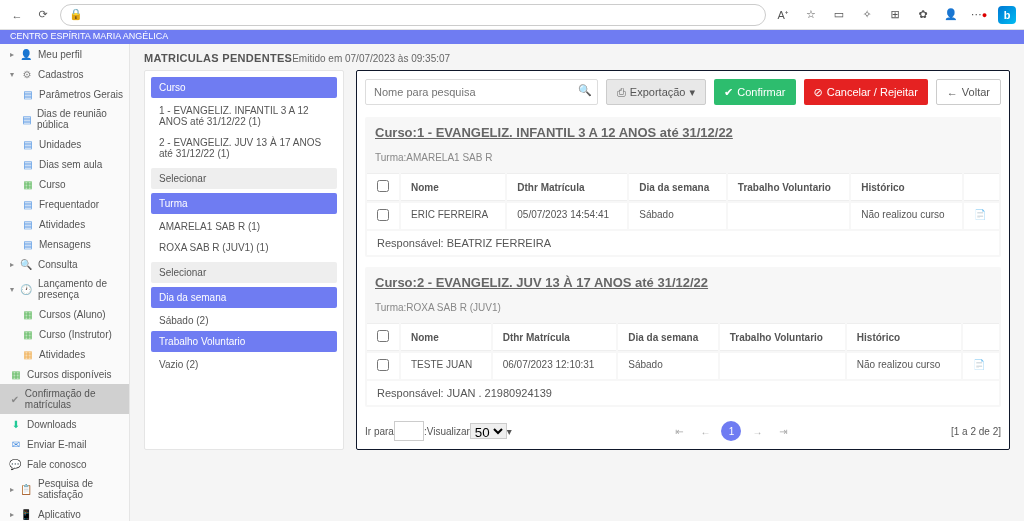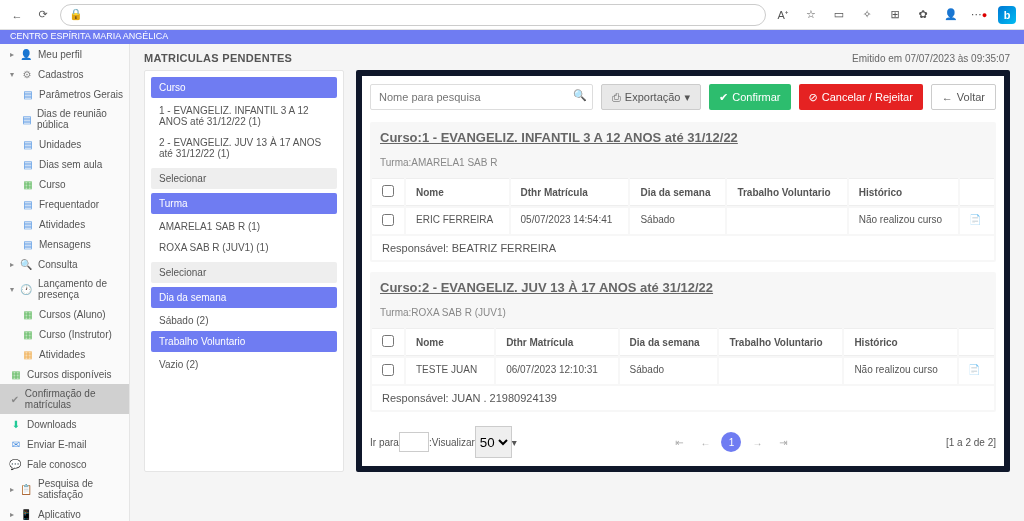--- a/index.html
+++ b/index.html
@@ -30,34 +30,34 @@
 .ico-blue { color:#4a90e2; }
 .ico-green { color:#5cb85c; }
 .ico-orange { color:#f0ad4e; }
 .ico-teal { color:#20c997; }
 .ico-gray { color:#888; }
 
 .toggle { color:#888; font-size:8px; margin-right:2px; }
 
 
 .main { flex:1; background:#f5f5f5; padding:8px 14px; overflow-y:auto; }
-.page-head { display:flex; justify-content:space-between; align-items:center; margin-bottom:6px; }
+.page-head { display:flex; justify-content:flex-start; align-items:center; margin-bottom:6px; }
 .page-title { font-size:11px; font-weight:bold; color:#555; letter-spacing:.3px; }
 .emit { font-size:10px; color:#666; }
 
 .content-row { display:flex; gap:12px; }
 
 
 .filters { width:200px; background:#fff; border:1px solid #e5e5e5; border-radius:2px; padding:6px; }
 .filter-header { background:#6f7cf2; color:#fff; padding:5px 8px; font-size:10px; border-radius:2px; margin-bottom:2px; }
 .filter-opt { padding:5px 8px; font-size:10px; color:#555; cursor:pointer; }
 .filter-sel { padding:5px 8px; font-size:10px; background:#eee; color:#555; margin:4px 0; border-radius:2px; }
 
 
-.panel { flex:1; background:#fff; border:6px solid #0f172a; border-radius:2px; padding:8px; }
+.panel { flex:1; background:#fff; border:1px solid #0f172a; border-radius:2px; padding:8px; }
 
 .toolbar { display:flex; gap:8px; align-items:center; margin-bottom:12px; }
 .search-box { flex:1; position:relative; }
 .search-box input { width:100%; height:26px; border:1px solid #ddd; border-radius:2px; padding:0 26px 0 8px; font-size:11px; }
 .search-box .mag { position:absolute; right:6px; top:5px; color:#aaa; }
 .btn { height:26px; padding:0 10px; border:none; border-radius:2px; font-size:11px; cursor:pointer; display:flex; align-items:center; gap:4px; }
 .btn-export { background:#e8e8e8; color:#555; border:1px solid #ccc; }
 .btn-confirm { background:#2dbd6e; color:#fff; }
 .btn-cancel { background:#e52222; color:#fff; }
 .btn-back { background:#fff; color:#555; border:1px solid #ccc; }
@@ -70,21 +70,21 @@
 .table td { padding:6px 10px; color:#555; background:#fff; vertical-align:top; }
 .table .chk { width:24px; }
 .resp { color:#d9534f; font-size:11px; padding:4px 10px 10px 44px; background:#fff; }
 .hist-red { color:#d9534f; }
 .doc-ico { color:#888; }
 
 
 .pager { display:flex; justify-content:space-between; align-items:center; margin-top:14px; font-size:10px; color:#555; }
 .pager-left { display:flex; align-items:center; gap:0; }
 .pager-left input { width:30px; height:20px; border:1px solid #ccc; }
-.pager-left select { height:32px; border:1px solid #ccc; }
+.pager-left select { height:16px; border:1px solid #ccc; }
 .pager-mid { display:flex; gap:6px; align-items:center; }
 .pg-btn { width:20px; height:20px; display:flex; align-items:center; justify-content:center; color:#aaa; cursor:pointer; }
 .pg-cur { width:20px; height:20px; background:#6f7cf2; color:#fff; border-radius:50%; display:flex; align-items:center; justify-content:center; }
 
 input[type=checkbox]{ width:12px; height:12px; }
 </style>
 </head>
 <body>
 
 <div class="browser-bar">

